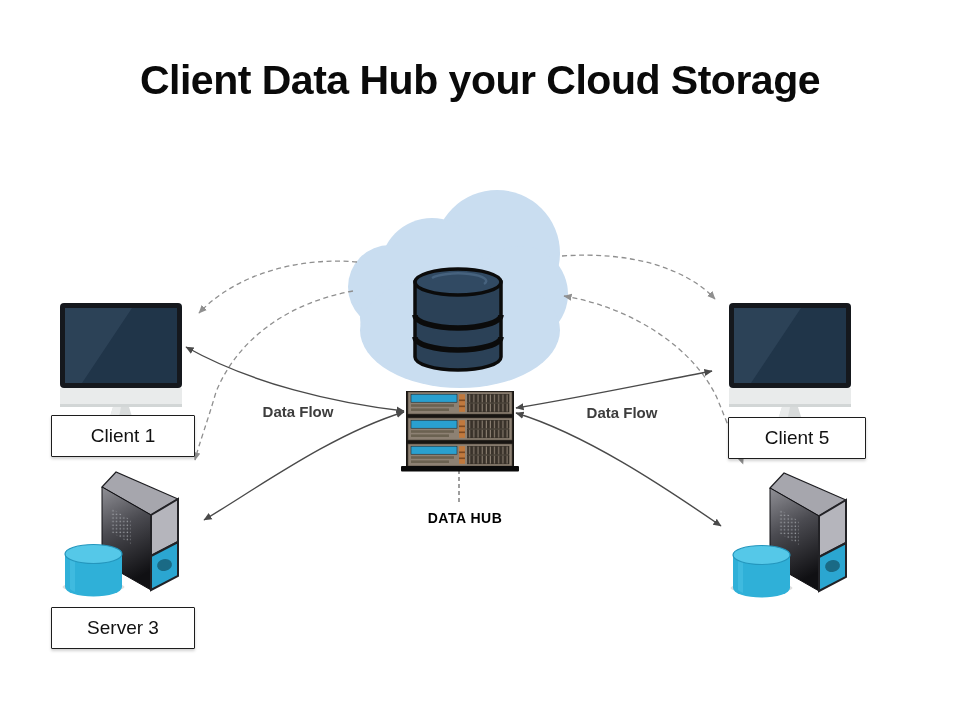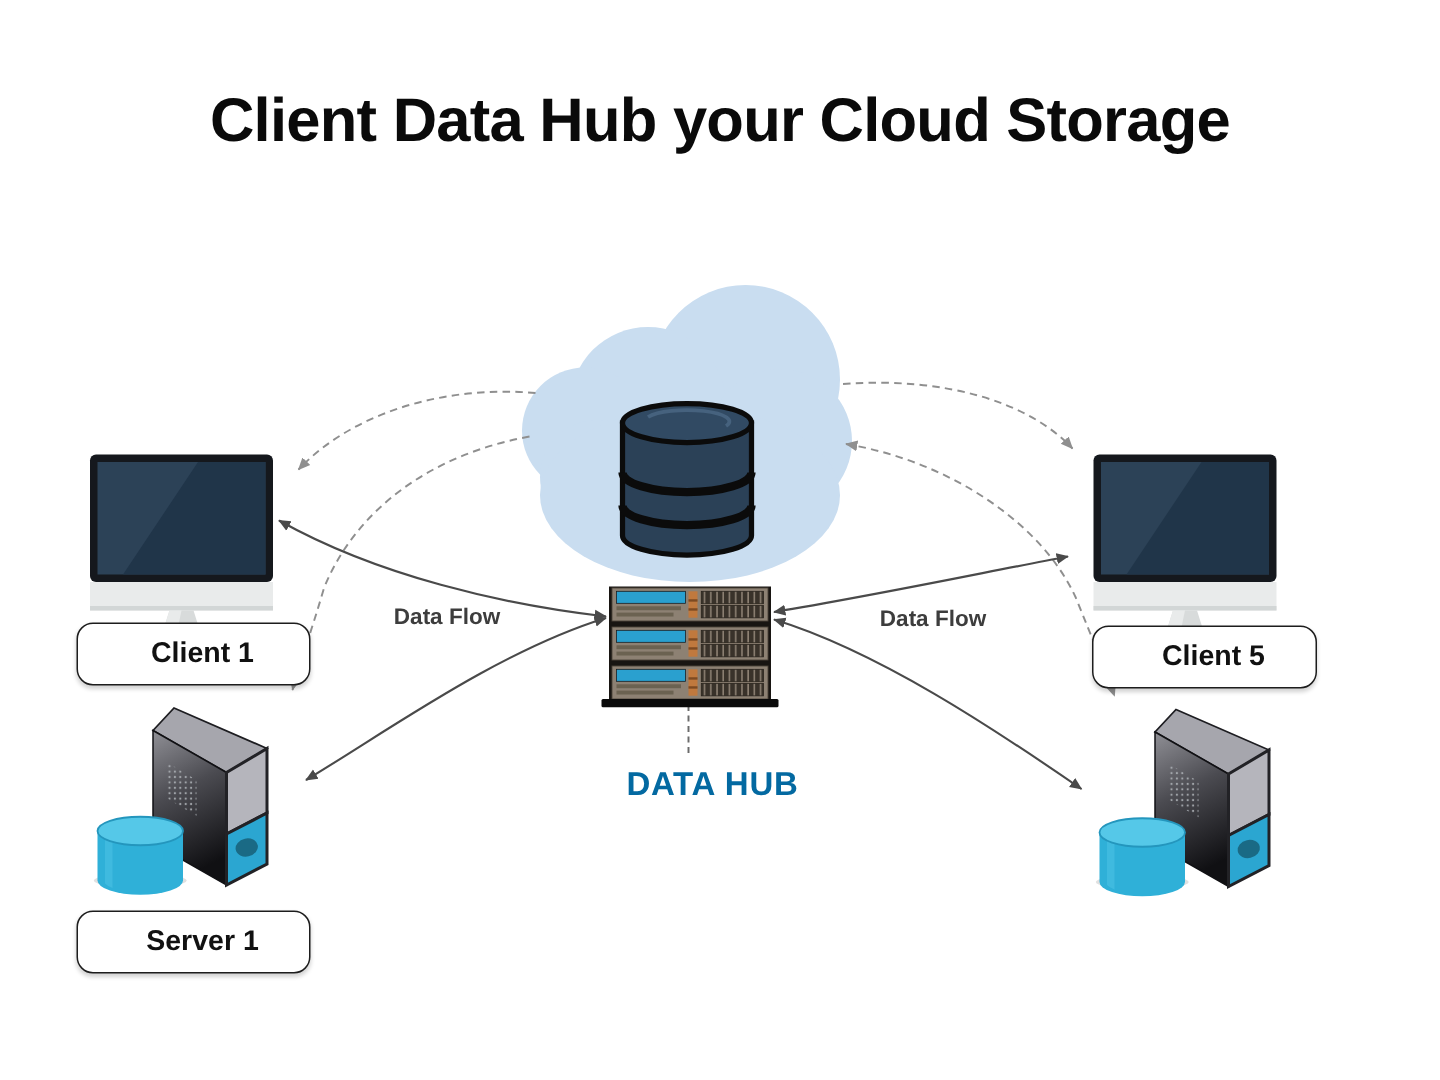--- a/index.html
+++ b/index.html
@@ -10,39 +10,38 @@
   .title{
     position:absolute;top:57px;left:0;width:960px;text-align:center;
     font-size:41px;font-weight:bold;color:#0a0a0a;letter-spacing:-0.5px;
   }
   .subtitle{
     position:absolute;top:119px;left:0;width:960px;text-align:center;
     font-size:12px;font-style:italic;color:#9e9e9e;
   }
   .diagram{position:absolute;left:0;top:0;width:960px;height:720px;}
   .node-label{
-    position:absolute;background:#ffffff;border:1.8px solid #1d1d1d;border-radius:11px;
+    position:absolute;background:#ffffff;border:1.8px solid #1d1d1d;border-radius:1px;
     display:flex;align-items:center;justify-content:center;
-    font-weight:bold;font-size:19px;color:#111111;
+    font-weight:normal;font-size:19px;color:#111111;
     box-shadow:0 2px 3px rgba(0,0,0,0.18);
-    padding-left:12px;
   }
   .lbl-client1{left:51px;top:415px;width:142px;height:40px;}
   .lbl-client2{left:728px;top:417px;width:136px;height:40px;}
   .lbl-server1{left:51px;top:607px;width:142px;height:40px;}
   .lbl-server2{left:729px;top:608px;width:137px;height:40px;}
   .flow-label{
     position:absolute;width:100px;text-align:center;
     font-size:15px;font-weight:bold;color:#3d3d3d;
   }
   .flow-left{left:248px;top:403px;}
   .flow-right{left:572px;top:404px;}
   .hub-label{
-    position:absolute;left:414px;top:510px;width:122px;text-align:center;
-    font-size:22px;font-weight:bold;color:#0369a1;letter-spacing:0.5px;
+    position:absolute;left:404px;top:510px;width:122px;text-align:center;
+    font-size:14px;font-weight:bold;color:#000000;letter-spacing:0.5px;
   }
 </style>
 </head>
 <body>
 
 <div class="slide">
 
   <div class="title">Client Data Hub your Cloud Storage</div>
 
   <svg class="diagram" viewBox="0 0 960 720">
@@ -158,15 +157,15 @@
         <use href="#tower"></use>
       </g>
   </svg>
 
   <div class="flow-label flow-left">Data Flow</div>
   <div class="flow-label flow-right">Data Flow</div>
   <div class="hub-label">DATA HUB</div>
 
   <div class="node-label lbl-client1">Client 1</div>
   <div class="node-label lbl-client2">Client 5</div>
-  <div class="node-label lbl-server1">Server 1</div>
+  <div class="node-label lbl-server1">Server 3</div>
 
 </div>
 
 </body></html>

